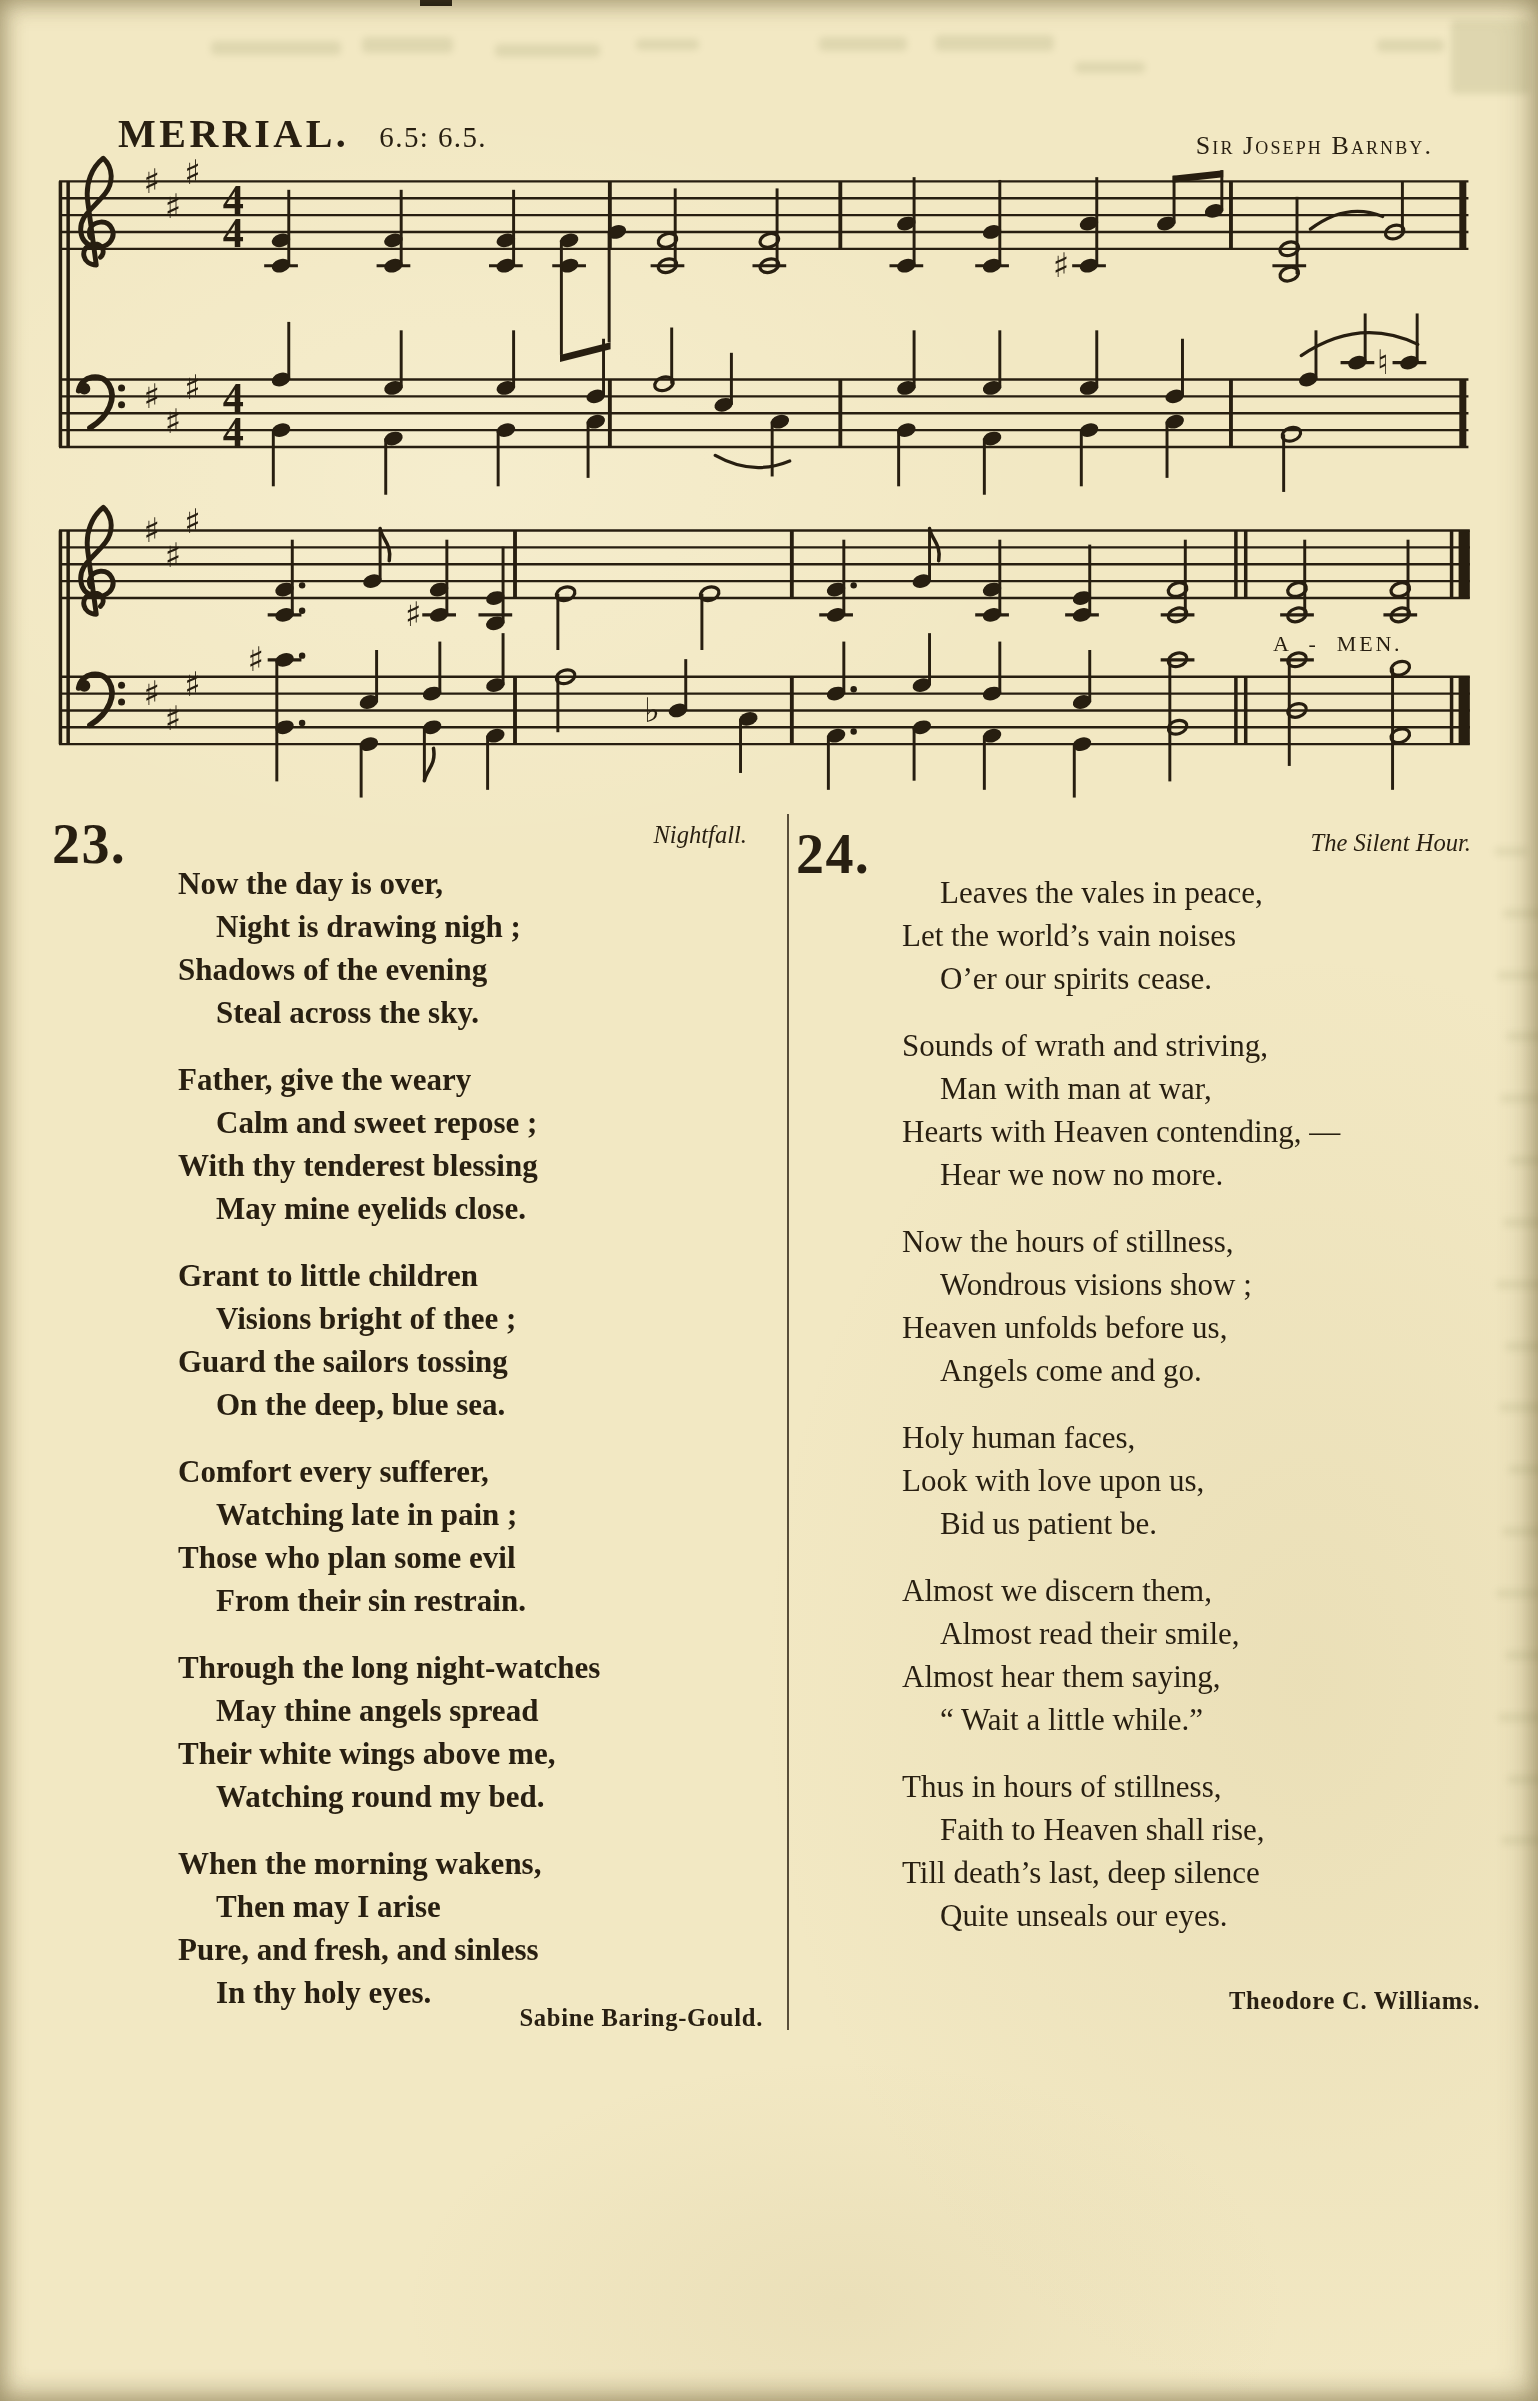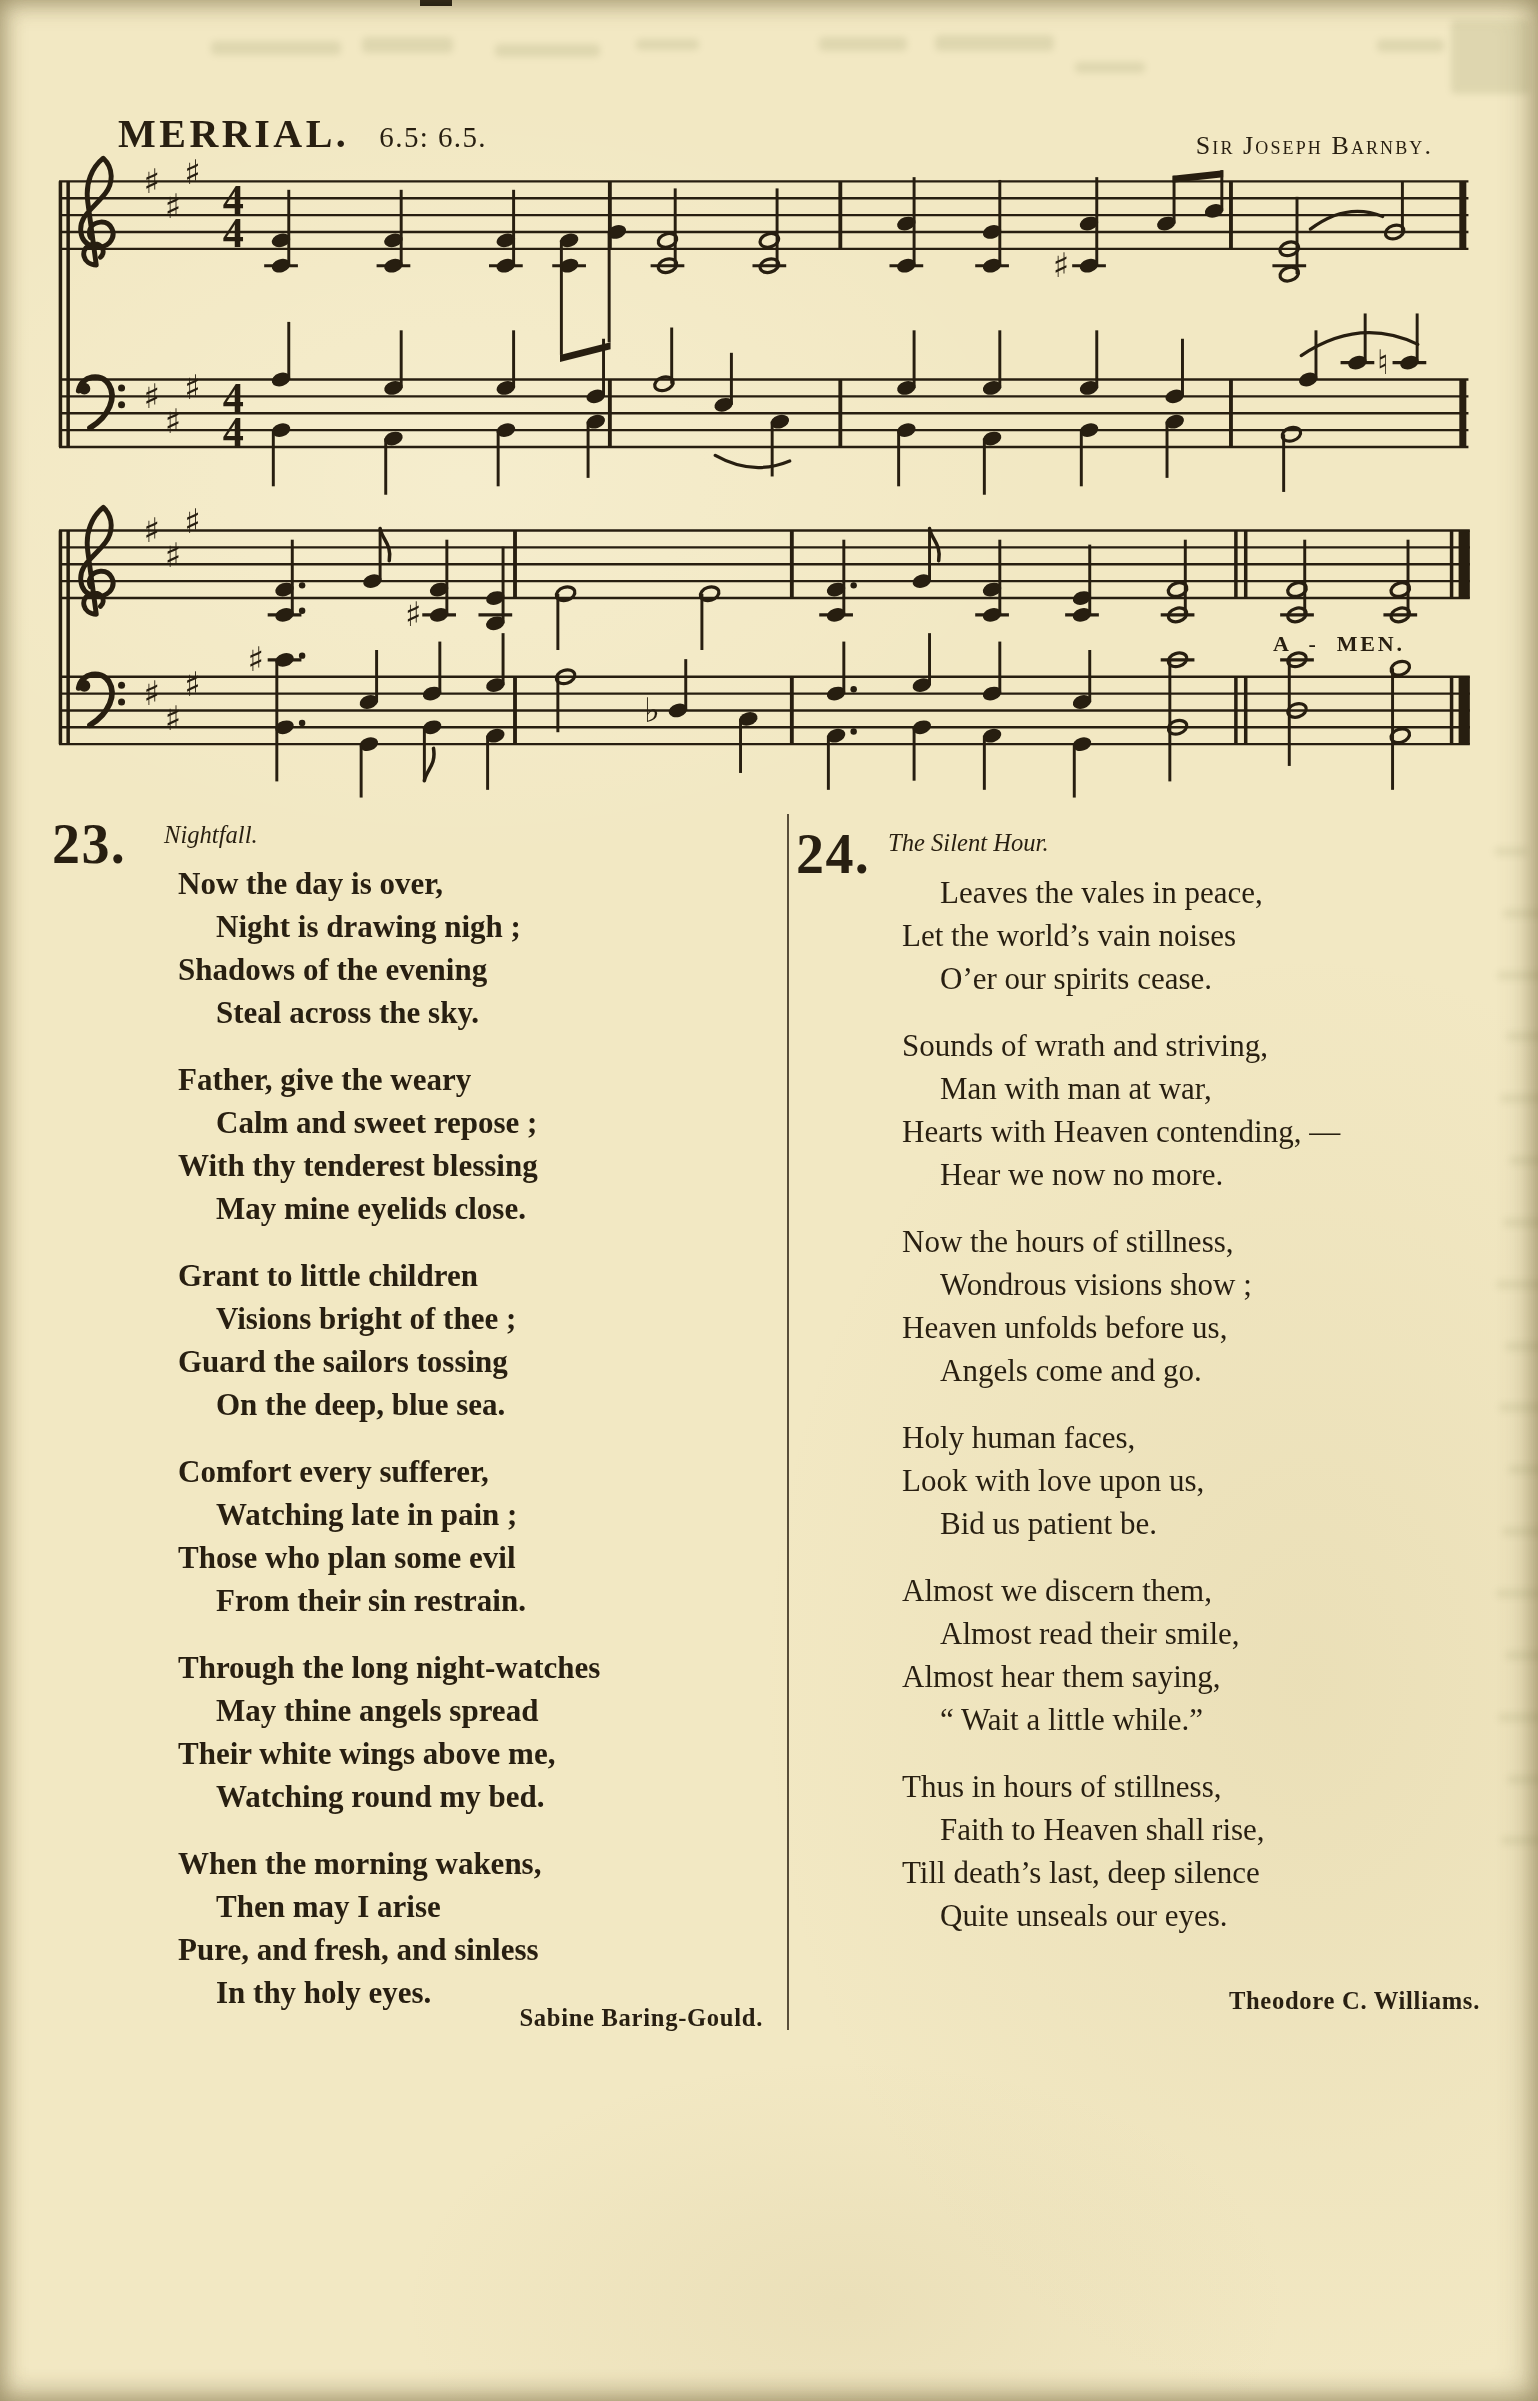--- a/index.html
+++ b/index.html
@@ -16,24 +16,24 @@
   .page::after{
     content:"";position:absolute;inset:0;pointer-events:none;
     box-shadow:inset -9.8px 0 29.5px rgba(96,82,40,.30), inset 7px 0 21px rgba(96,82,40,.22),
                inset 0 -8.4px 25px rgba(96,82,40,.20), inset 0 5.6px 18px rgba(96,82,40,.14);
   }
   .header-line{position:absolute;top:110px;left:118px;white-space:nowrap;}
   .tune-name{font-weight:bold;font-size:40px;letter-spacing:3.5px;font-family:Liberation Serif, serif;}
   .meter{font-size:29px;letter-spacing:1.4px;margin-left:30px;}
   .composer{position:absolute;top:119px;right:105px;font-size:26px;font-variant:small-caps;letter-spacing:2.1px;margin-top:12px;}
   .score-svg{position:absolute;left:0;top:0;width:1538px;height:2401px;}
-  .amen{position:absolute;left:1273px;top:631px;font-size:22px;font-weight:bold;letter-spacing:2.8px;word-spacing:9.8px;font-variant:small-caps;}
+  .amen{position:absolute;left:1273px;top:631px;font-size:22px;font-weight:normal;letter-spacing:2.8px;word-spacing:9.8px;font-variant:small-caps;}
   .divider{position:absolute;left:787px;top:814px;width:2.1px;height:1216px;background:#3e3322;opacity:.85;}
   .hymn-number{position:absolute;font-size:56px;font-weight:bold;letter-spacing:1.4px;}
-  .hymn-title{position:absolute;font-style:italic;font-size:24.6px;text-align:left;width:583px;}
+  .hymn-title{position:absolute;font-style:italic;font-size:24.6px;text-align:right;width:583px;}
   .stanzas{position:absolute;font-size:31px;line-height:43px;width:604px;}
   .stanza{margin-bottom:24px;}
   .line{white-space:nowrap;}
   .line.indent{padding-left:38px;}
   .author{position:absolute;font-size:24.6px;font-weight:bold;text-align:right;letter-spacing:0.7px;}
   .bleed{position:absolute;background:#7a7f4a;filter:blur(3.5px);border-radius:4.2px;pointer-events:none;}
   .edge-mark{position:absolute;background:#1c1812;pointer-events:none;}
 </style>
 </head>
 <body>

